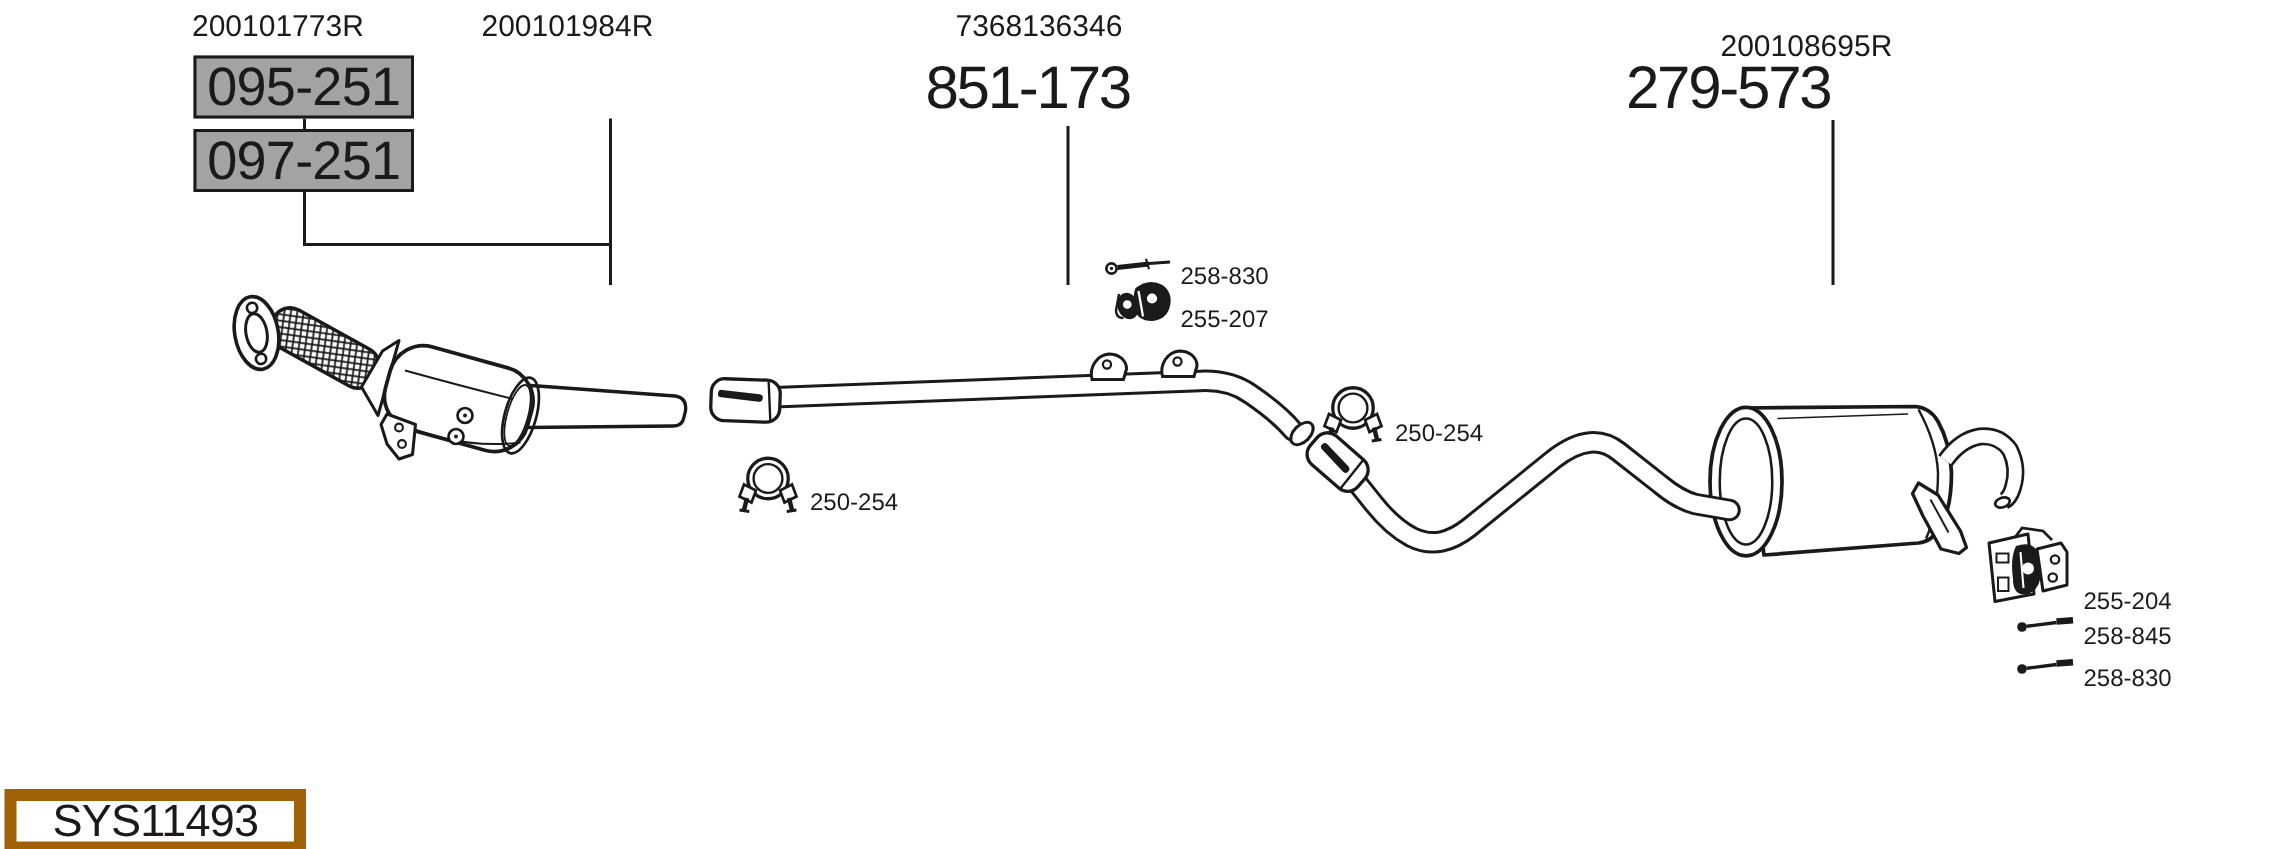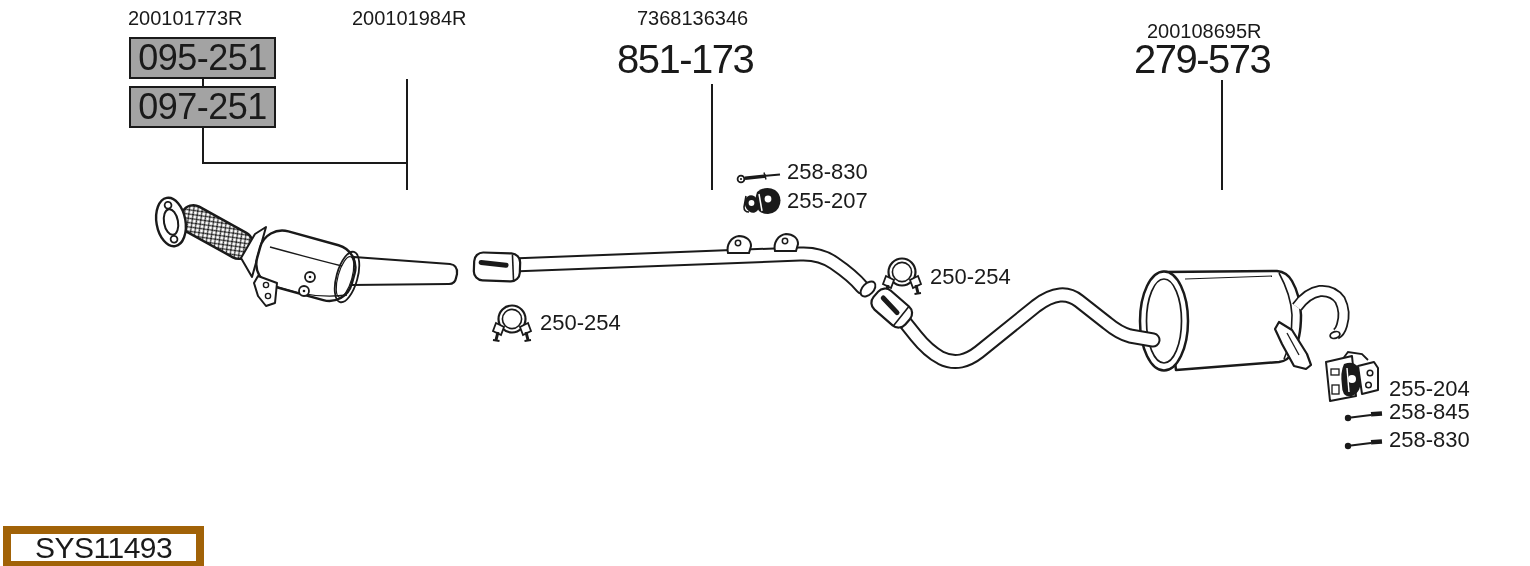--- a/index.html
+++ b/index.html
@@ -3,21 +3,21 @@
 <meta charset="utf-8">
 <style>
   html,body{margin:0;padding:0;background:#fff;}
   #stage{position:relative;width:1530px;height:566px;background:#fff;overflow:hidden;
          font-family:"Liberation Sans","DejaVu Sans",sans-serif;color:#1a1a1a;}
   #lineart{position:absolute;left:0;top:0;}
   .ref{position:absolute;width:150px;text-align:left;font-size:20px;line-height:22px;white-space:nowrap;}
   .part-box{position:absolute;width:143px;height:38px;border:2px solid #1a1a1a;background:#a3a3a3;
             font-size:36px;line-height:38px;text-align:center;letter-spacing:-0.5px;white-space:nowrap;}
   .part-lg{position:absolute;width:190px;text-align:left;font-size:40px;letter-spacing:-1.5px;line-height:42px;white-space:nowrap;}
-  .callout{position:absolute;font-size:22px;line-height:24px;white-space:nowrap;}
+  .callout{position:absolute;font-size:16px;line-height:24px;white-space:nowrap;margin-top:13px;}
   .sys-box{position:absolute;left:3px;top:526px;height:27px;border:8px solid #a16207;background:#fff;
            font-size:30px;line-height:27px;padding:0 24px;letter-spacing:-0.5px;white-space:nowrap;}
 </style>
 </head>
 <body>
 
 <div id="stage">
 
   <svg id="lineart" width="1530" height="566" viewBox="0 0 1530 566">
     <defs>
@@ -147,29 +147,29 @@
       <path d="M1371 414.3 L1382 413.5" stroke="#1a1a1a" stroke-width="4.4"></path>
     </g>
     <g>
       <circle cx="1348" cy="446" r="3.2" fill="#1a1a1a"></circle>
       <path d="M1351 445.5 L1371 443" stroke="#1a1a1a" stroke-width="2.2"></path>
       <path d="M1371 442.3 L1382 441.5" stroke="#1a1a1a" stroke-width="4.4"></path>
     </g>
   </svg>
 
   <div class="ref" style="left:128px;top:7px">200101773R</div>
-  <div class="ref" style="left:352px;top:7px">200101984R</div>
+  <div class="ref" style="left:321px;top:7px">200101984R</div>
   <div class="ref" style="left:637px;top:7px">7368136346</div>
   <div class="ref" style="left:1147px;top:20px">200108695R</div>
 
   <div class="part-box" style="left:129px;top:37px">095-251</div>
   <div class="part-box" style="left:129px;top:86px">097-251</div>
 
   <div class="part-lg" style="left:617px;top:38px">851-173</div>
-  <div class="part-lg" style="left:1134px;top:38px">279-573</div>
+  <div class="part-lg" style="left:1084px;top:38px">279-573</div>
 
   <div class="callout" style="left:787px;top:160px">258-830</div>
   <div class="callout" style="left:787px;top:189px">255-207</div>
   <div class="callout" style="left:540px;top:311px">250-254</div>
   <div class="callout" style="left:930px;top:265px">250-254</div>
   <div class="callout" style="left:1389px;top:377px">255-204</div>
   <div class="callout" style="left:1389px;top:400px">258-845</div>
   <div class="callout" style="left:1389px;top:428px">258-830</div>
 
   <div class="sys-box">SYS11493</div>

